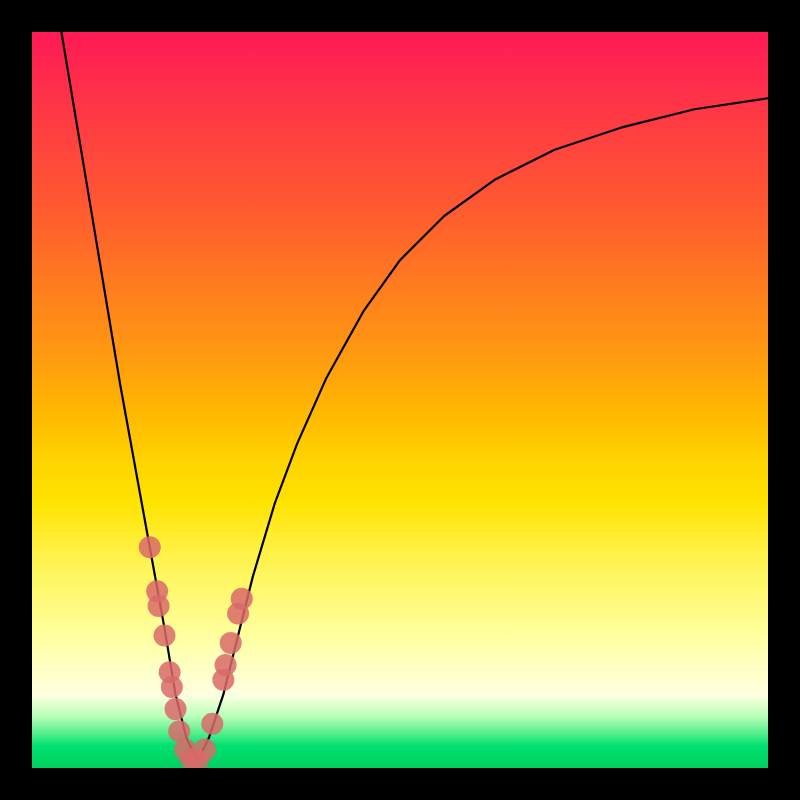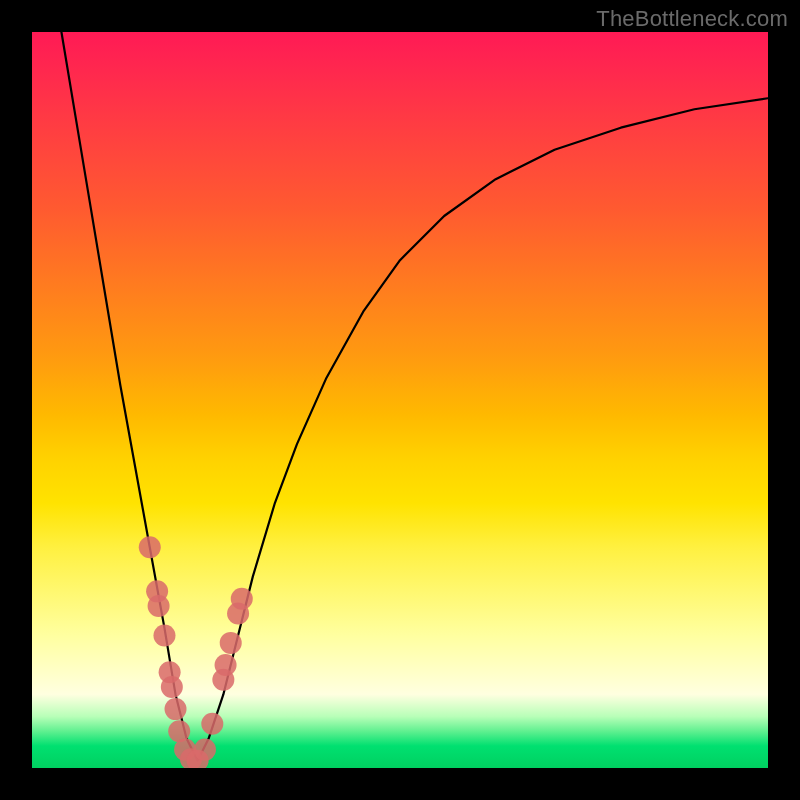--- a/index.html
+++ b/index.html
@@ -93,14 +93,13 @@
           <circle cx="172.96" cy="717.60" r="11" fill="#d96a6a" fill-opacity="0.85"></circle>
           <circle cx="180.32" cy="691.84" r="11" fill="#d96a6a" fill-opacity="0.85"></circle>
           <circle cx="191.36" cy="647.68" r="11" fill="#d96a6a" fill-opacity="0.85"></circle>
           <circle cx="193.57" cy="632.96" r="11" fill="#d96a6a" fill-opacity="0.85"></circle>
           <circle cx="198.72" cy="610.88" r="11" fill="#d96a6a" fill-opacity="0.85"></circle>
           <circle cx="206.08" cy="581.44" r="11" fill="#d96a6a" fill-opacity="0.85"></circle>
           <circle cx="209.76" cy="566.72" r="11" fill="#d96a6a" fill-opacity="0.85"></circle>
         </g>
     </svg>
   </div>
-  <div class="watermark">TheBottleneck.com</div>
 </div>
 
 </body></html>

